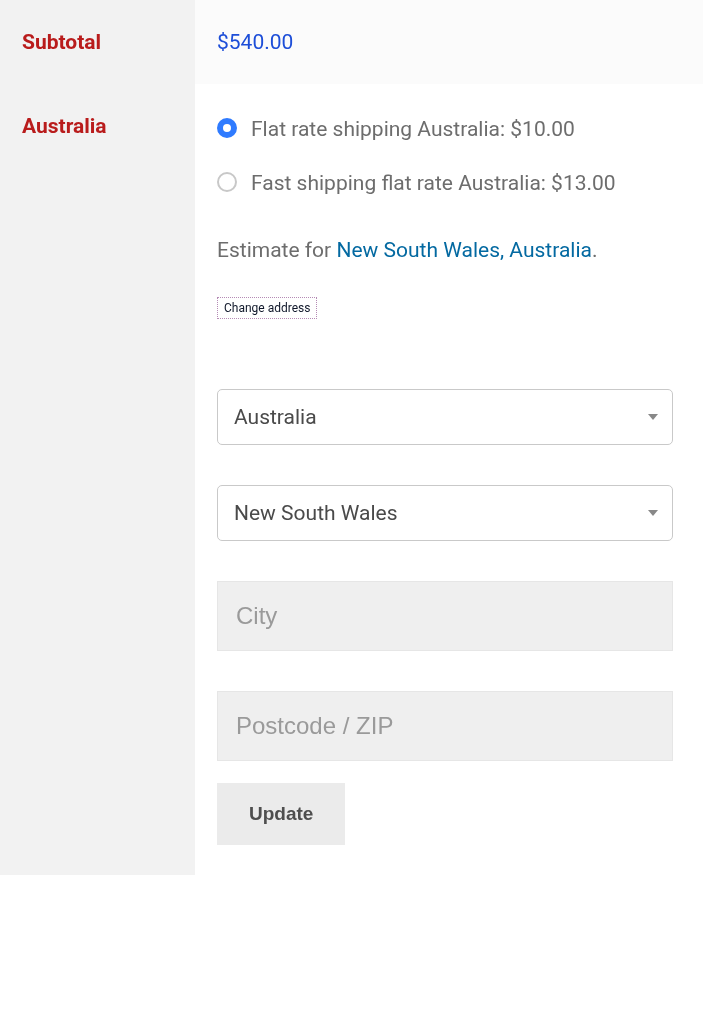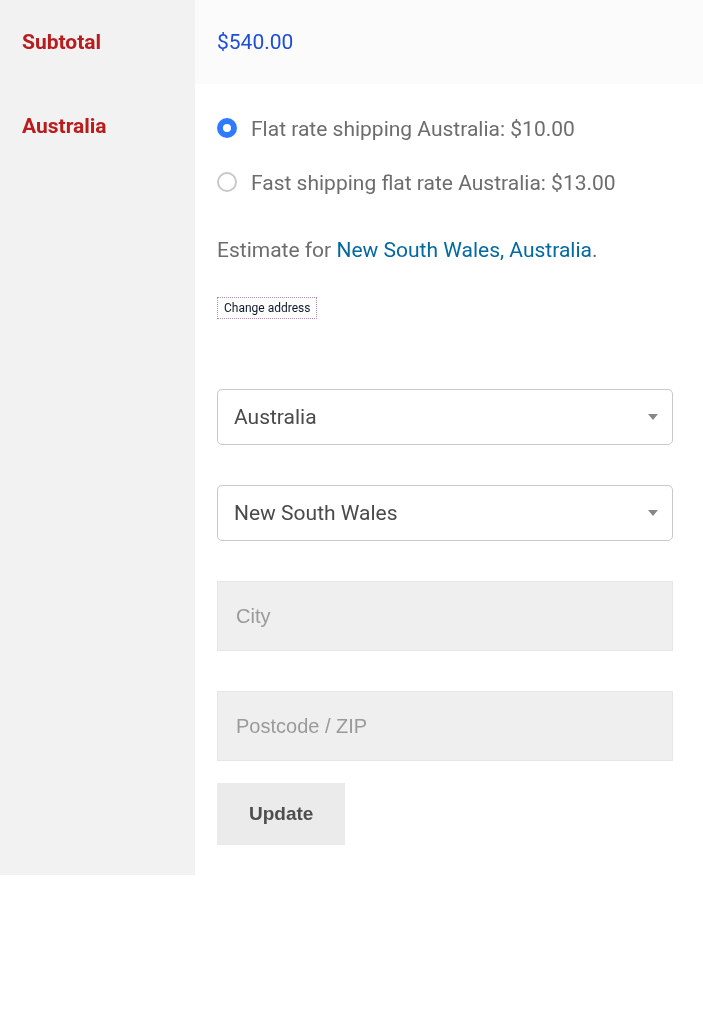--- a/index.html
+++ b/index.html
@@ -67,21 +67,21 @@
     width: 0; height: 0;
     border-left: 5px solid transparent;
     border-right: 5px solid transparent;
     border-top: 6px solid #888;
   }
   .textin {
     width: 100%; height: 70px;
     border: 1px solid #e6e6e6;
     background: #efefef;
     padding: 0 18px;
-    font-size: 20px;
+    font-size: 24px;
     color: #4a4a4a;
   }
   .textin::placeholder { color: #9a9a9a; }
   .btn {
     display: inline-block;
     background: #ebebeb;
     color: #4e4e4e;
     font-weight: 700;
     padding: 20px 32px;
     border: none;

